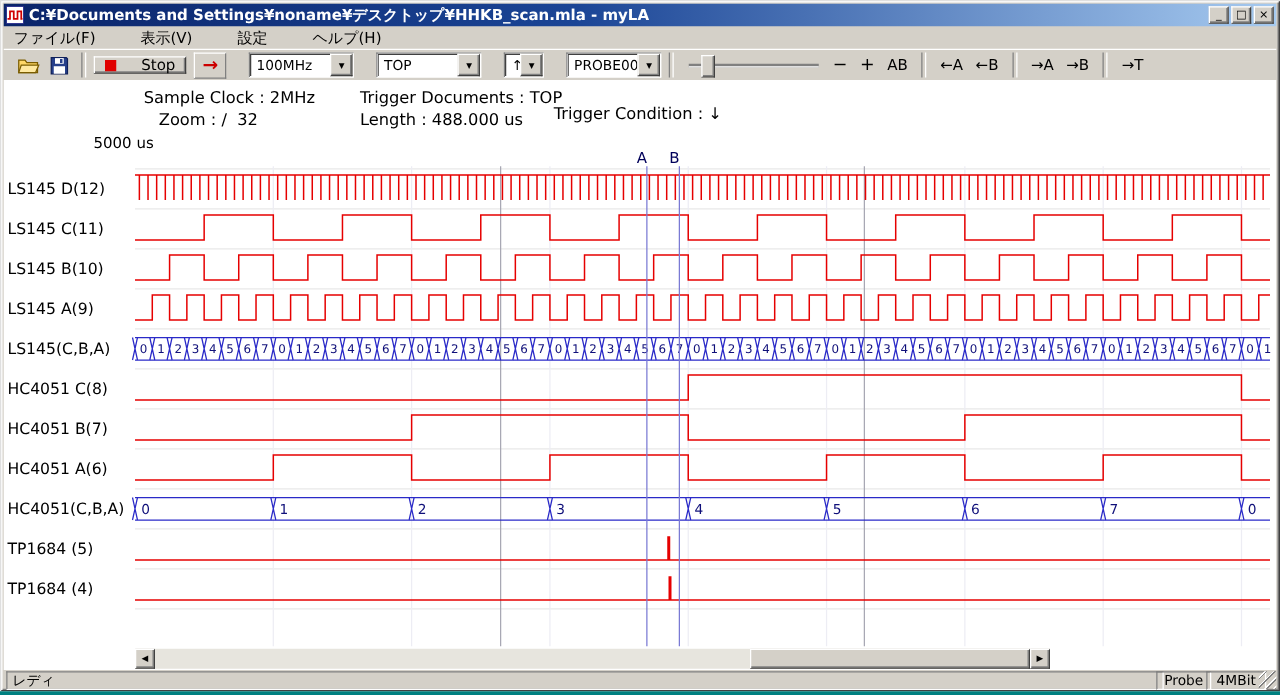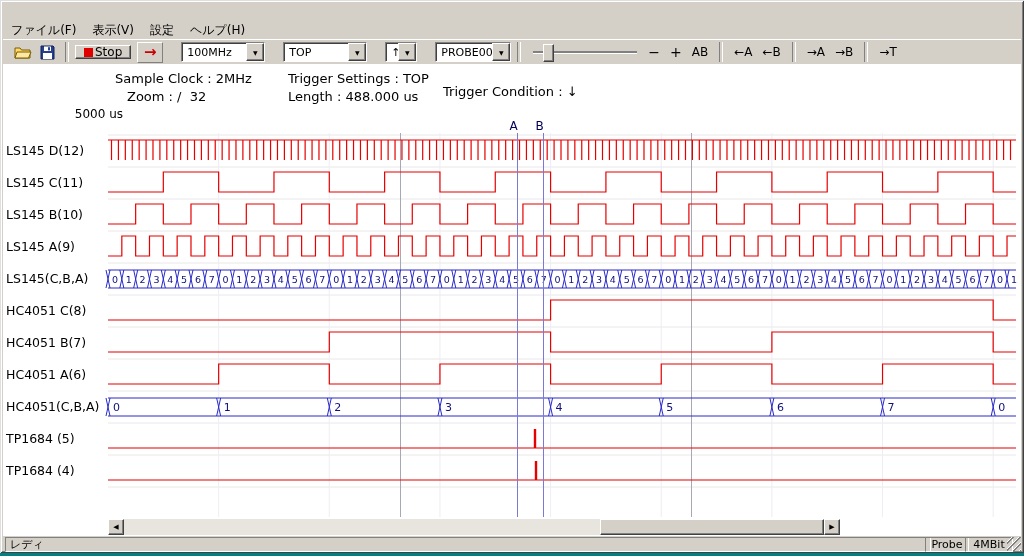--- a/index.html
+++ b/index.html
@@ -8,28 +8,28 @@
     box-shadow:inset 1px 1px 0 #dfdfdf, inset -1px -1px 0 #404040, inset 2px 2px 0 #fff, inset -2px -2px 0 #808080;}
   
   .titlebar{position:absolute;left:3px;top:3px;width:1018px;height:18px;
     background:linear-gradient(90deg,#0a246a 0%,#1b4596 45%,#a6caf0 100%);
     display:flex;align-items:center;padding:0 2px;box-sizing:border-box;}
   .title-text{color:#fff;font-size:12px;font-weight:bold;margin-left:4px;flex:1;white-space:nowrap;overflow:hidden;}
   .tb{width:16px;height:14px;background:#d4d0c8;border:1px solid;border-color:#fff #404040 #404040 #fff;
     box-shadow:inset -1px -1px 0 #808080;font-size:9px;padding:0;margin-left:2px;
     display:inline-flex;align-items:center;justify-content:center;font-family:inherit;color:#000;}
   
-  .menubar{position:absolute;left:3px;top:22px;width:1018px;height:17px;display:flex;align-items:center;font-size:12px;}
+  .menubar{position:absolute;left:3px;top:22px;width:1018px;height:17px;display:flex;align-items:center;font-size:12px;gap:20px;}
   .menu-item{padding:1px 8px;color:#000;}
   
   .toolbar{position:absolute;left:3px;top:39px;width:1018px;height:25px;display:flex;align-items:center;
     padding-left:8px;box-sizing:border-box;border-top:1px solid #fff;}
   .sep{width:2px;height:20px;border-left:1px solid #808080;border-right:1px solid #fff;margin:0 6px;}
   .ico{width:24px;height:22px;background:transparent;border:none;padding:0;display:flex;align-items:center;justify-content:center;}
-  .stopbtn{height:14px;display:flex;align-items:center;gap:2px;padding:0 8px;background:#d4d0c8;font-size:12px;color:#000;
+  .stopbtn{height:14px;display:flex;align-items:center;gap:20px;padding:0 8px;background:#d4d0c8;font-size:12px;color:#000;
     border:1px solid;border-color:#fff #404040 #404040 #fff;box-shadow:inset -1px -1px 0 #808080;font-family:inherit;}
   .stop-square{width:9px;height:9px;background:#e00000;display:inline-block;}
   .runbtn{width:26px;height:21px;margin-left:6px;color:#cc0000;font-weight:bold;font-size:15px;background:#d4d0c8;
     border:1px solid;border-color:#fff #808080 #808080 #fff;display:flex;align-items:center;justify-content:center;padding:0;font-family:inherit;}
   .combo{height:20px;display:flex;background:#fff;margin-left:18px;box-sizing:border-box;
     border:1px solid;border-color:#808080 #fff #fff #808080;box-shadow:inset 1px 1px 0 #404040;}
   .combo .val{flex:1;font-size:11px;padding:3px 2px 0 5px;color:#000;white-space:nowrap;overflow:hidden;}
   .combo .drop{width:16px;background:#d4d0c8;border:1px solid;border-color:#fff #404040 #404040 #fff;
     box-shadow:inset -1px -1px 0 #808080;display:flex;align-items:center;justify-content:center;font-size:6px;color:#000;}
   .slider{position:relative;width:104px;height:18px;margin:0 6px;}
@@ -53,20 +53,32 @@
   .st-ready{position:absolute;left:2px;top:0;width:916px;height:13px;border:1px solid;border-color:#808080 #fff #fff #808080;padding:0 4px;line-height:13px;}
   .st-cell{position:absolute;top:0;height:13px;border:1px solid;border-color:#808080 #fff #fff #808080;padding:0 4px;line-height:13px;text-align:center;}
   .grip{position:absolute;right:0;top:0;width:14px;height:14px;
     background:repeating-linear-gradient(135deg,transparent 0 3px,#fff 3px 4px,#808080 4px 5px);}
 </style>
 </head>
 <body>
 
 <div class="window">
 
+  <div class="titlebar">
+    <span style="display:inline-flex;">
+      <svg width="14" height="14" viewBox="0 0 14 14">
+        <rect x="0" y="0" width="14" height="14" fill="#fff" stroke="#00007a"></rect>
+        <polyline points="1,10 3,10 3,4 6,4 6,10 9,10 9,4 12,4 12,10 13,10" fill="none" stroke="#d00000" stroke-width="1.4"></polyline>
+      </svg>
+    </span>
+    <span class="title-text">C:¥Documents and Settings¥noname¥デスクトップ¥HHKB_scan.mla - myLA</span>
+    <button class="tb">_</button>
+    <button class="tb">□</button>
+    <button class="tb">×</button>
+  </div>
 
   <div class="menubar">
     <span class="menu-item">ファイル(F)</span>
     <span class="menu-item">表示(V)</span>
     <span class="menu-item">設定</span>
     <span class="menu-item">ヘルプ(H)</span>
   </div>
 
   <div class="toolbar">
     <button class="ico">
@@ -123,21 +135,21 @@
     <span class="sep"></span>
     <button class="tbt">→A</button>
     <button class="tbt">→B</button>
     <span class="sep"></span>
     <button class="tbt">→T</button>
   </div>
 
   <div class="main"></div>
 
   <span class="inf" style="left:115px;top:71px;">Sample Clock : 2MHz</span>
-  <span class="inf" style="left:288px;top:71px;">Trigger Settings : TOP</span>
+  <span class="inf" style="left:288px;top:71px;">Trigger Documents : TOP</span>
   <span class="inf" style="left:443px;top:84px;">Trigger Condition : ↓</span>
   <span class="inf" style="left:127px;top:89px;">Zoom : /  32</span>
   <span class="inf" style="left:288px;top:89px;">Length : 488.000 us</span>
 
   <svg class="wave-svg" viewBox="0 64 1024 472">
       <line x1="108" y1="135" x2="1016" y2="135" stroke="#e8e8e8"></line>
       <line x1="108" y1="167" x2="1016" y2="167" stroke="#e8e8e8"></line>
       <line x1="108" y1="199" x2="1016" y2="199" stroke="#e8e8e8"></line>
       <line x1="108" y1="231" x2="1016" y2="231" stroke="#e8e8e8"></line>
       <line x1="108" y1="263" x2="1016" y2="263" stroke="#e8e8e8"></line>

